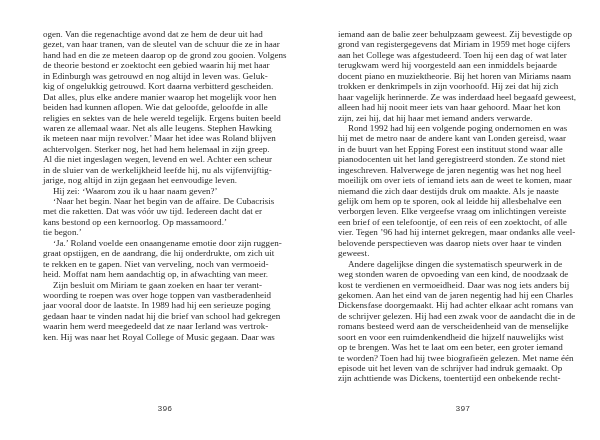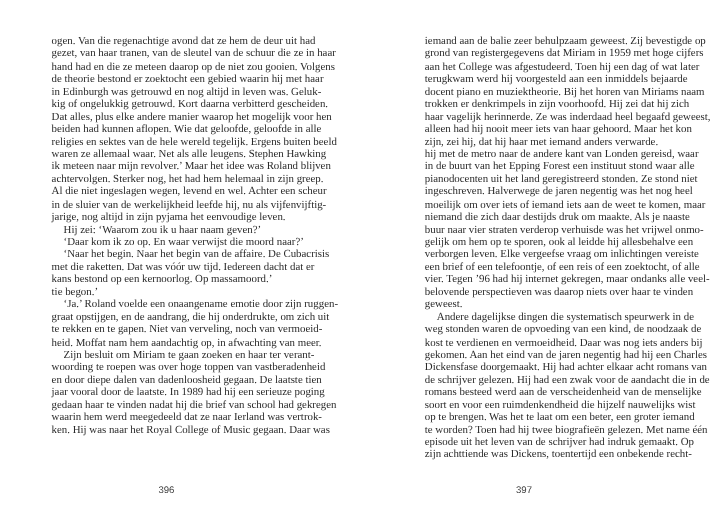--- a/index.html
+++ b/index.html
@@ -7,94 +7,92 @@
   .spread { position: absolute; left: 0; top: 0; width: 600px; height: 440px; background: #ffffff; }
   .page { position: absolute; top: 0; width: 300px; height: 352px; padding-left: 44px; }
   .page.left { left: 0; }
   .page.right { left: 300px; }
   .textblock {
     position: absolute; top: 29px; width: 219px;
     font-family: "Liberation Serif", "DejaVu Serif", serif;
     font-size: 9.05px; line-height: 10.45px; color: #2a2a2a;
   }
   .page.left .textblock { left: 43px; }
-  .page.right .textblock { left: 38px; width: 219px; margin-left: 16px; }
+  .page.right .textblock { left: 38px; width: 219px; }
   .line {
     display: block; height: 10.45px; white-space: nowrap;
     text-align: justify; text-align-last: justify; overflow: visible;
   }
   .line.last { text-align-last: left; }
   .line.indent { text-indent: 10px; }
   .pagenum {
-    position: absolute; top: 404px; width: 40px; text-align: left;
-    font-family: Liberation Sans, sans-serif;
+    position: absolute; top: 404px; width: 40px; text-align: right;
+    font-family: Liberation Mono, monospace;
     font-size: 8px; color: #3a3a3a;
   }
   .page.left .pagenum { left: 132px; }
   .page.right .pagenum { left: 130px; }
 </style>
 </head>
 <body>
 
 <div class="spread">
   <div class="page left">
     <div class="textblock" id="left-text">
         <span class="line">ogen. Van die regenachtige avond dat ze hem de deur uit had</span>
         <span class="line">gezet, van haar tranen, van de sleutel van de schuur die ze in haar</span>
-        <span class="line">hand had en die ze meteen daarop op de niet zou gooien. Volgens</span>
+        <span class="line">hand had en die ze meteen daarop op de grond zou gooien. Volgens</span>
         <span class="line">de theorie bestond er zoektocht een gebied waarin hij met haar</span>
         <span class="line">in Edinburgh was getrouwd en nog altijd in leven was. Geluk-</span>
         <span class="line">kig of ongelukkig getrouwd. Kort daarna verbitterd gescheiden.</span>
         <span class="line">Dat alles, plus elke andere manier waarop het mogelijk voor hen</span>
         <span class="line">beiden had kunnen aflopen. Wie dat geloofde, geloofde in alle</span>
         <span class="line">religies en sektes van de hele wereld tegelijk. Ergens buiten beeld</span>
         <span class="line">waren ze allemaal waar. Net als alle leugens. Stephen Hawking</span>
         <span class="line">ik meteen naar mijn revolver.’ Maar het idee was Roland blijven</span>
         <span class="line">achtervolgen. Sterker nog, het had hem helemaal in zijn greep.</span>
         <span class="line">Al die niet ingeslagen wegen, levend en wel. Achter een scheur</span>
         <span class="line">in de sluier van de werkelijkheid leefde hij, nu als vijfenvijftig-</span>
-        <span class="line last">jarige, nog altijd in zijn pyjama het eenvoudige leven.</span>
+        <span class="line last">jarige, nog altijd in zijn gegaan het eenvoudige leven.</span>
         <span class="line indent last">Hij zei: ‘Waarom zou ik u haar naam geven?’</span>
-        <span class="line indent last">‘Daar kom ik zo op. En waar verwijst die moord naar?’</span>
         <span class="line indent">‘Naar het begin. Naar het begin van de affaire. De Cubacrisis</span>
         <span class="line">met die raketten. Dat was vóór uw tijd. Iedereen dacht dat er</span>
         <span class="line last">kans bestond op een kernoorlog. Op massamoord.’</span>
         <span class="line last">tie begon.’</span>
         <span class="line indent">‘Ja.’ Roland voelde een onaangename emotie door zijn ruggen-</span>
         <span class="line">graat opstijgen, en de aandrang, die hij onderdrukte, om zich uit</span>
         <span class="line">te rekken en te gapen. Niet van verveling, noch van vermoeid-</span>
         <span class="line">heid. Moffat nam hem aandachtig op, in afwachting van meer.</span>
         <span class="line indent">Zijn besluit om Miriam te gaan zoeken en haar ter verant-</span>
         <span class="line">woording te roepen was over hoge toppen van vastberadenheid</span>
-        <span class="line">en door diepe dalen van dadenloosheid gegaan. De laatste tien</span>
         <span class="line">jaar vooral door de laatste. In 1989 had hij een serieuze poging</span>
         <span class="line">gedaan haar te vinden nadat hij die brief van school had gekregen</span>
         <span class="line">waarin hem werd meegedeeld dat ze naar Ierland was vertrok-</span>
         <span class="line">ken. Hij was naar het Royal College of Music gegaan. Daar was</span>
       </div>
     <div class="pagenum">396</div>
   </div>
   <div class="page right">
     <div class="textblock" id="right-text">
         <span class="line">iemand aan de balie zeer behulpzaam geweest. Zij bevestigde op</span>
         <span class="line">grond van registergegevens dat Miriam in 1959 met hoge cijfers</span>
         <span class="line">aan het College was afgestudeerd. Toen hij een dag of wat later</span>
         <span class="line">terugkwam werd hij voorgesteld aan een inmiddels bejaarde</span>
         <span class="line">docent piano en muziektheorie. Bij het horen van Miriams naam</span>
         <span class="line">trokken er denkrimpels in zijn voorhoofd. Hij zei dat hij zich</span>
         <span class="line">haar vagelijk herinnerde. Ze was inderdaad heel begaafd geweest,</span>
         <span class="line">alleen had hij nooit meer iets van haar gehoord. Maar het kon</span>
         <span class="line last">zijn, zei hij, dat hij haar met iemand anders verwarde.</span>
+        <span class="line indent">Rond 1992 had hij een volgende poging ondernomen en was</span>
         <span class="line">hij met de metro naar de andere kant van Londen gereisd, waar</span>
         <span class="line">in de buurt van het Epping Forest een instituut stond waar alle</span>
         <span class="line">pianodocenten uit het land geregistreerd stonden. Ze stond niet</span>
         <span class="line">ingeschreven. Halverwege de jaren negentig was het nog heel</span>
         <span class="line">moeilijk om over iets of iemand iets aan de weet te komen, maar</span>
         <span class="line">niemand die zich daar destijds druk om maakte. Als je naaste</span>
-        <span class="line">buur naar vier straten verderop verhuisde was het vrijwel onmo-</span>
         <span class="line">gelijk om hem op te sporen, ook al leidde hij allesbehalve een</span>
         <span class="line">verborgen leven. Elke vergeefse vraag om inlichtingen vereiste</span>
         <span class="line">een brief of een telefoontje, of een reis of een zoektocht, of alle</span>
         <span class="line">vier. Tegen ’96 had hij internet gekregen, maar ondanks alle veel-</span>
         <span class="line">belovende perspectieven was daarop niets over haar te vinden</span>
         <span class="line last">geweest.</span>
         <span class="line indent">Andere dagelijkse dingen die systematisch speurwerk in de</span>
         <span class="line">weg stonden waren de opvoeding van een kind, de noodzaak de</span>
         <span class="line">kost te verdienen en vermoeidheid. Daar was nog iets anders bij</span>
         <span class="line">gekomen. Aan het eind van de jaren negentig had hij een Charles</span>

